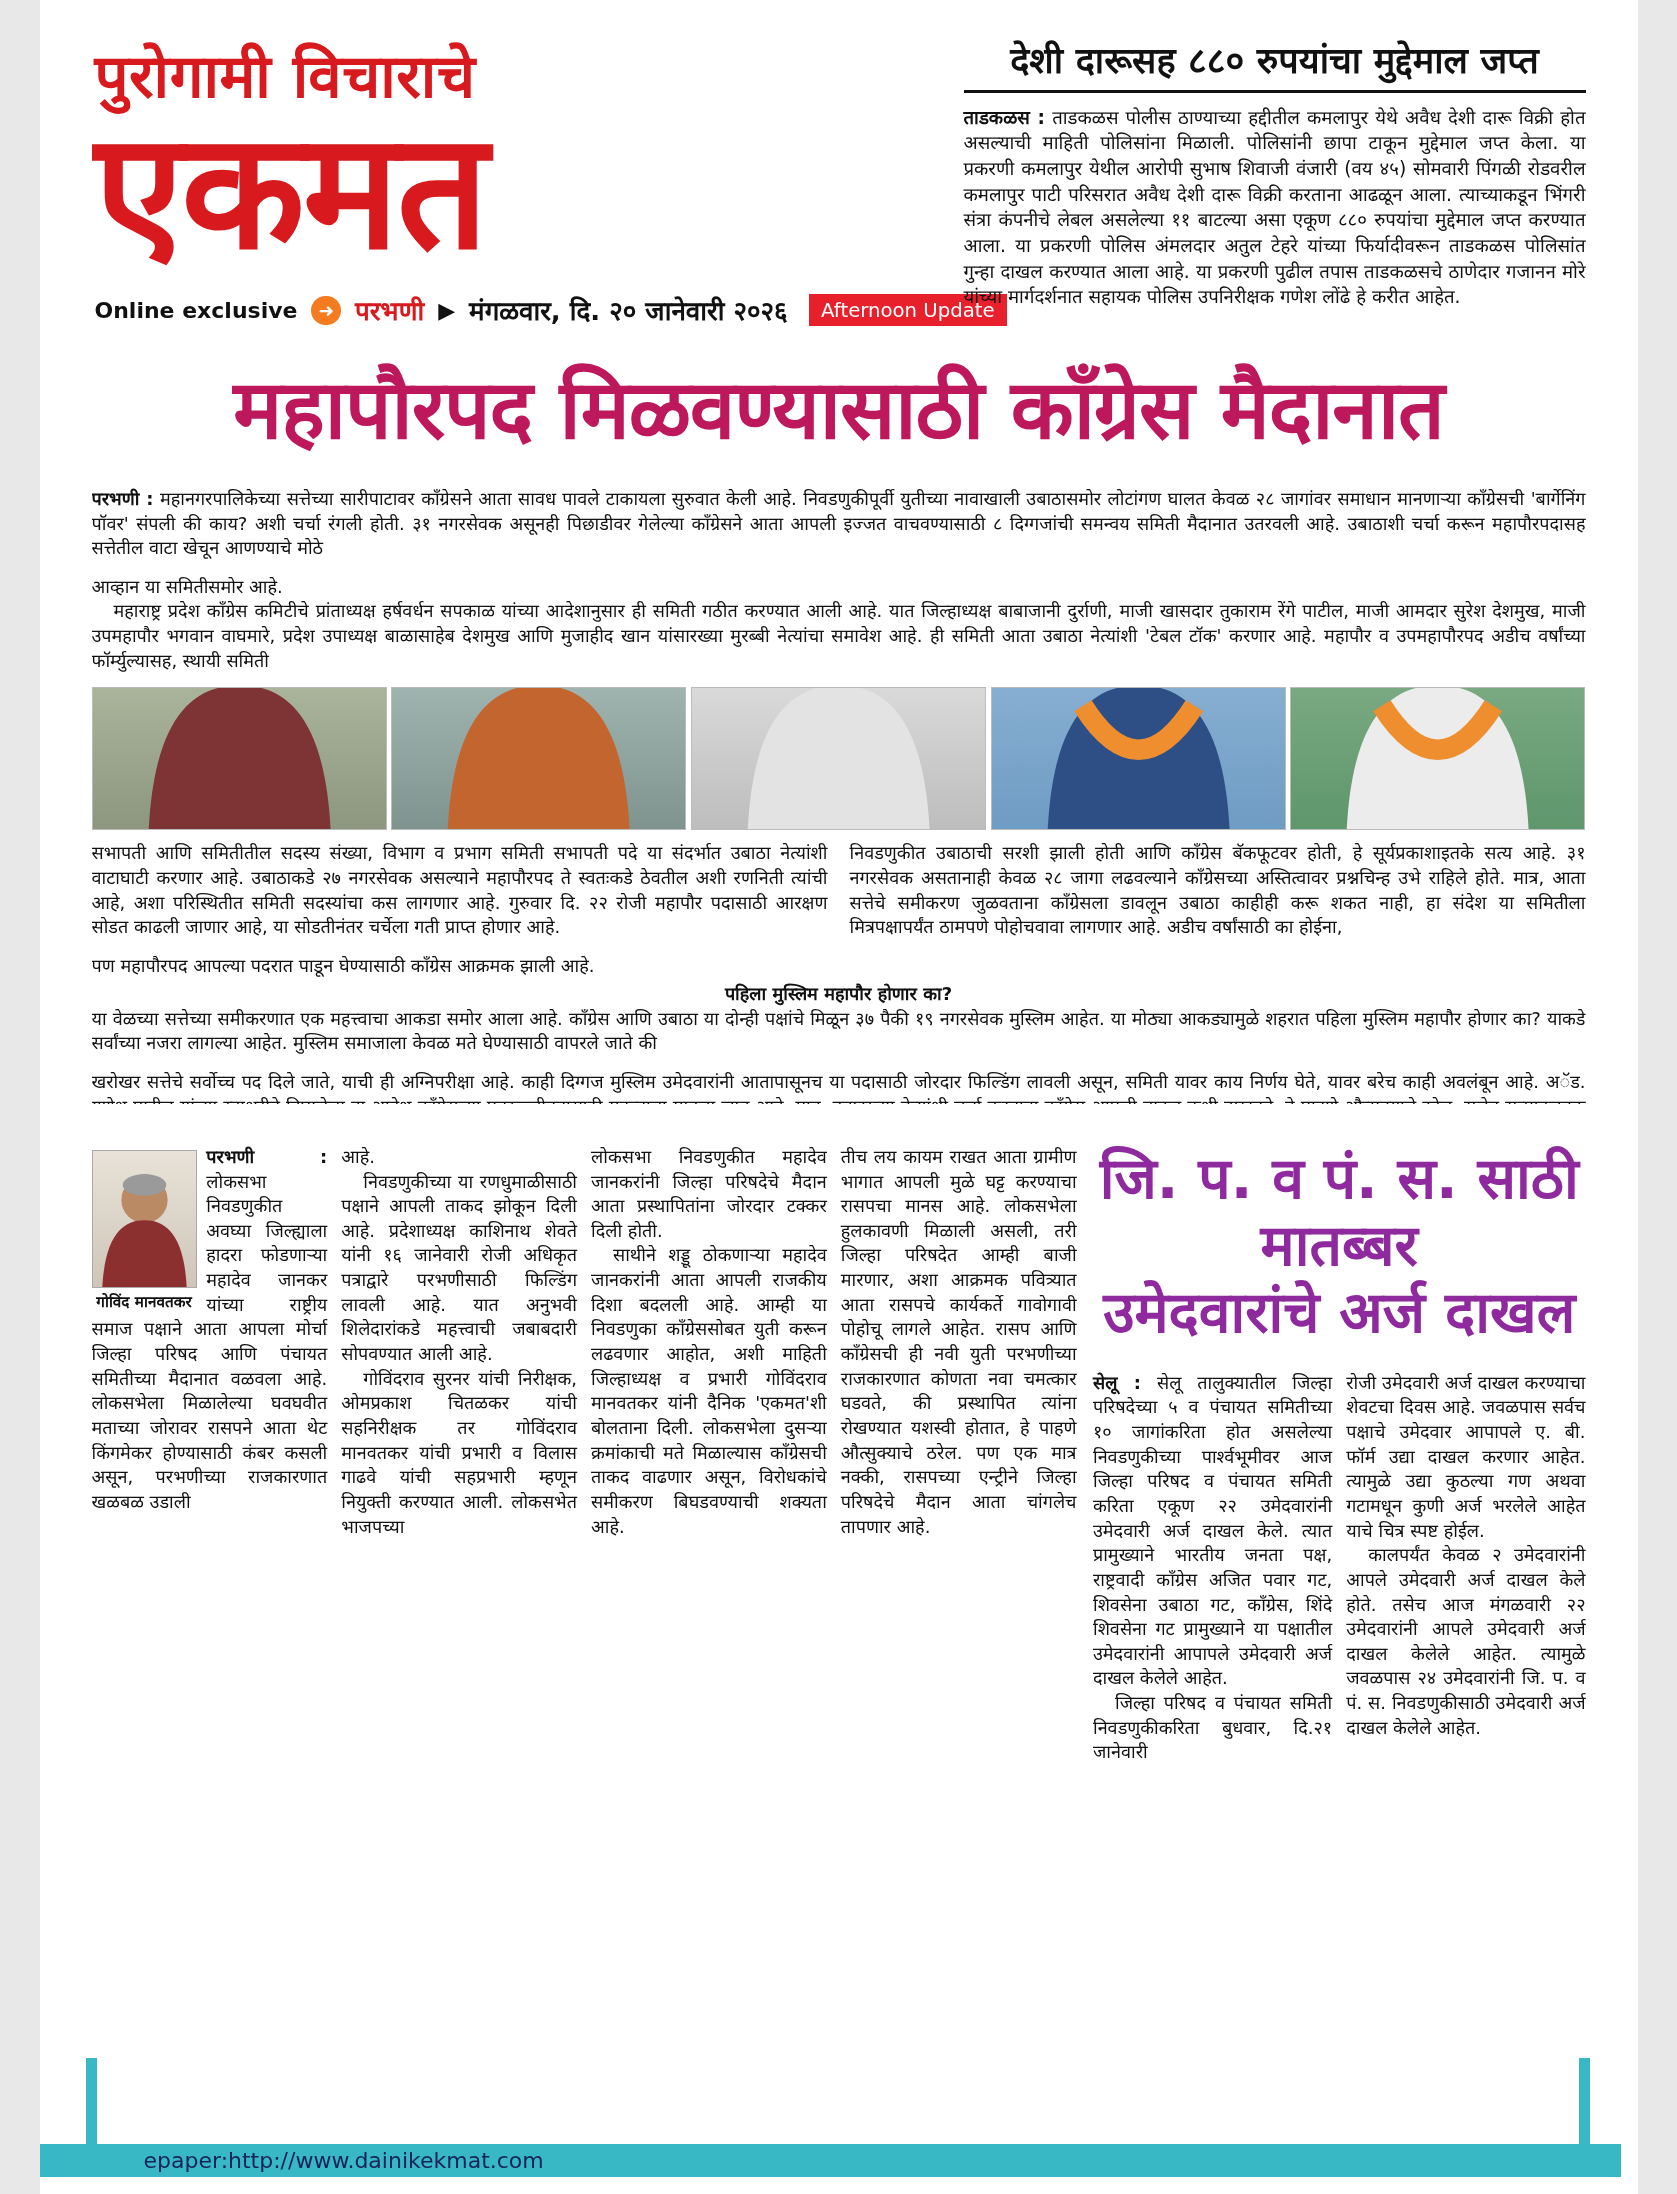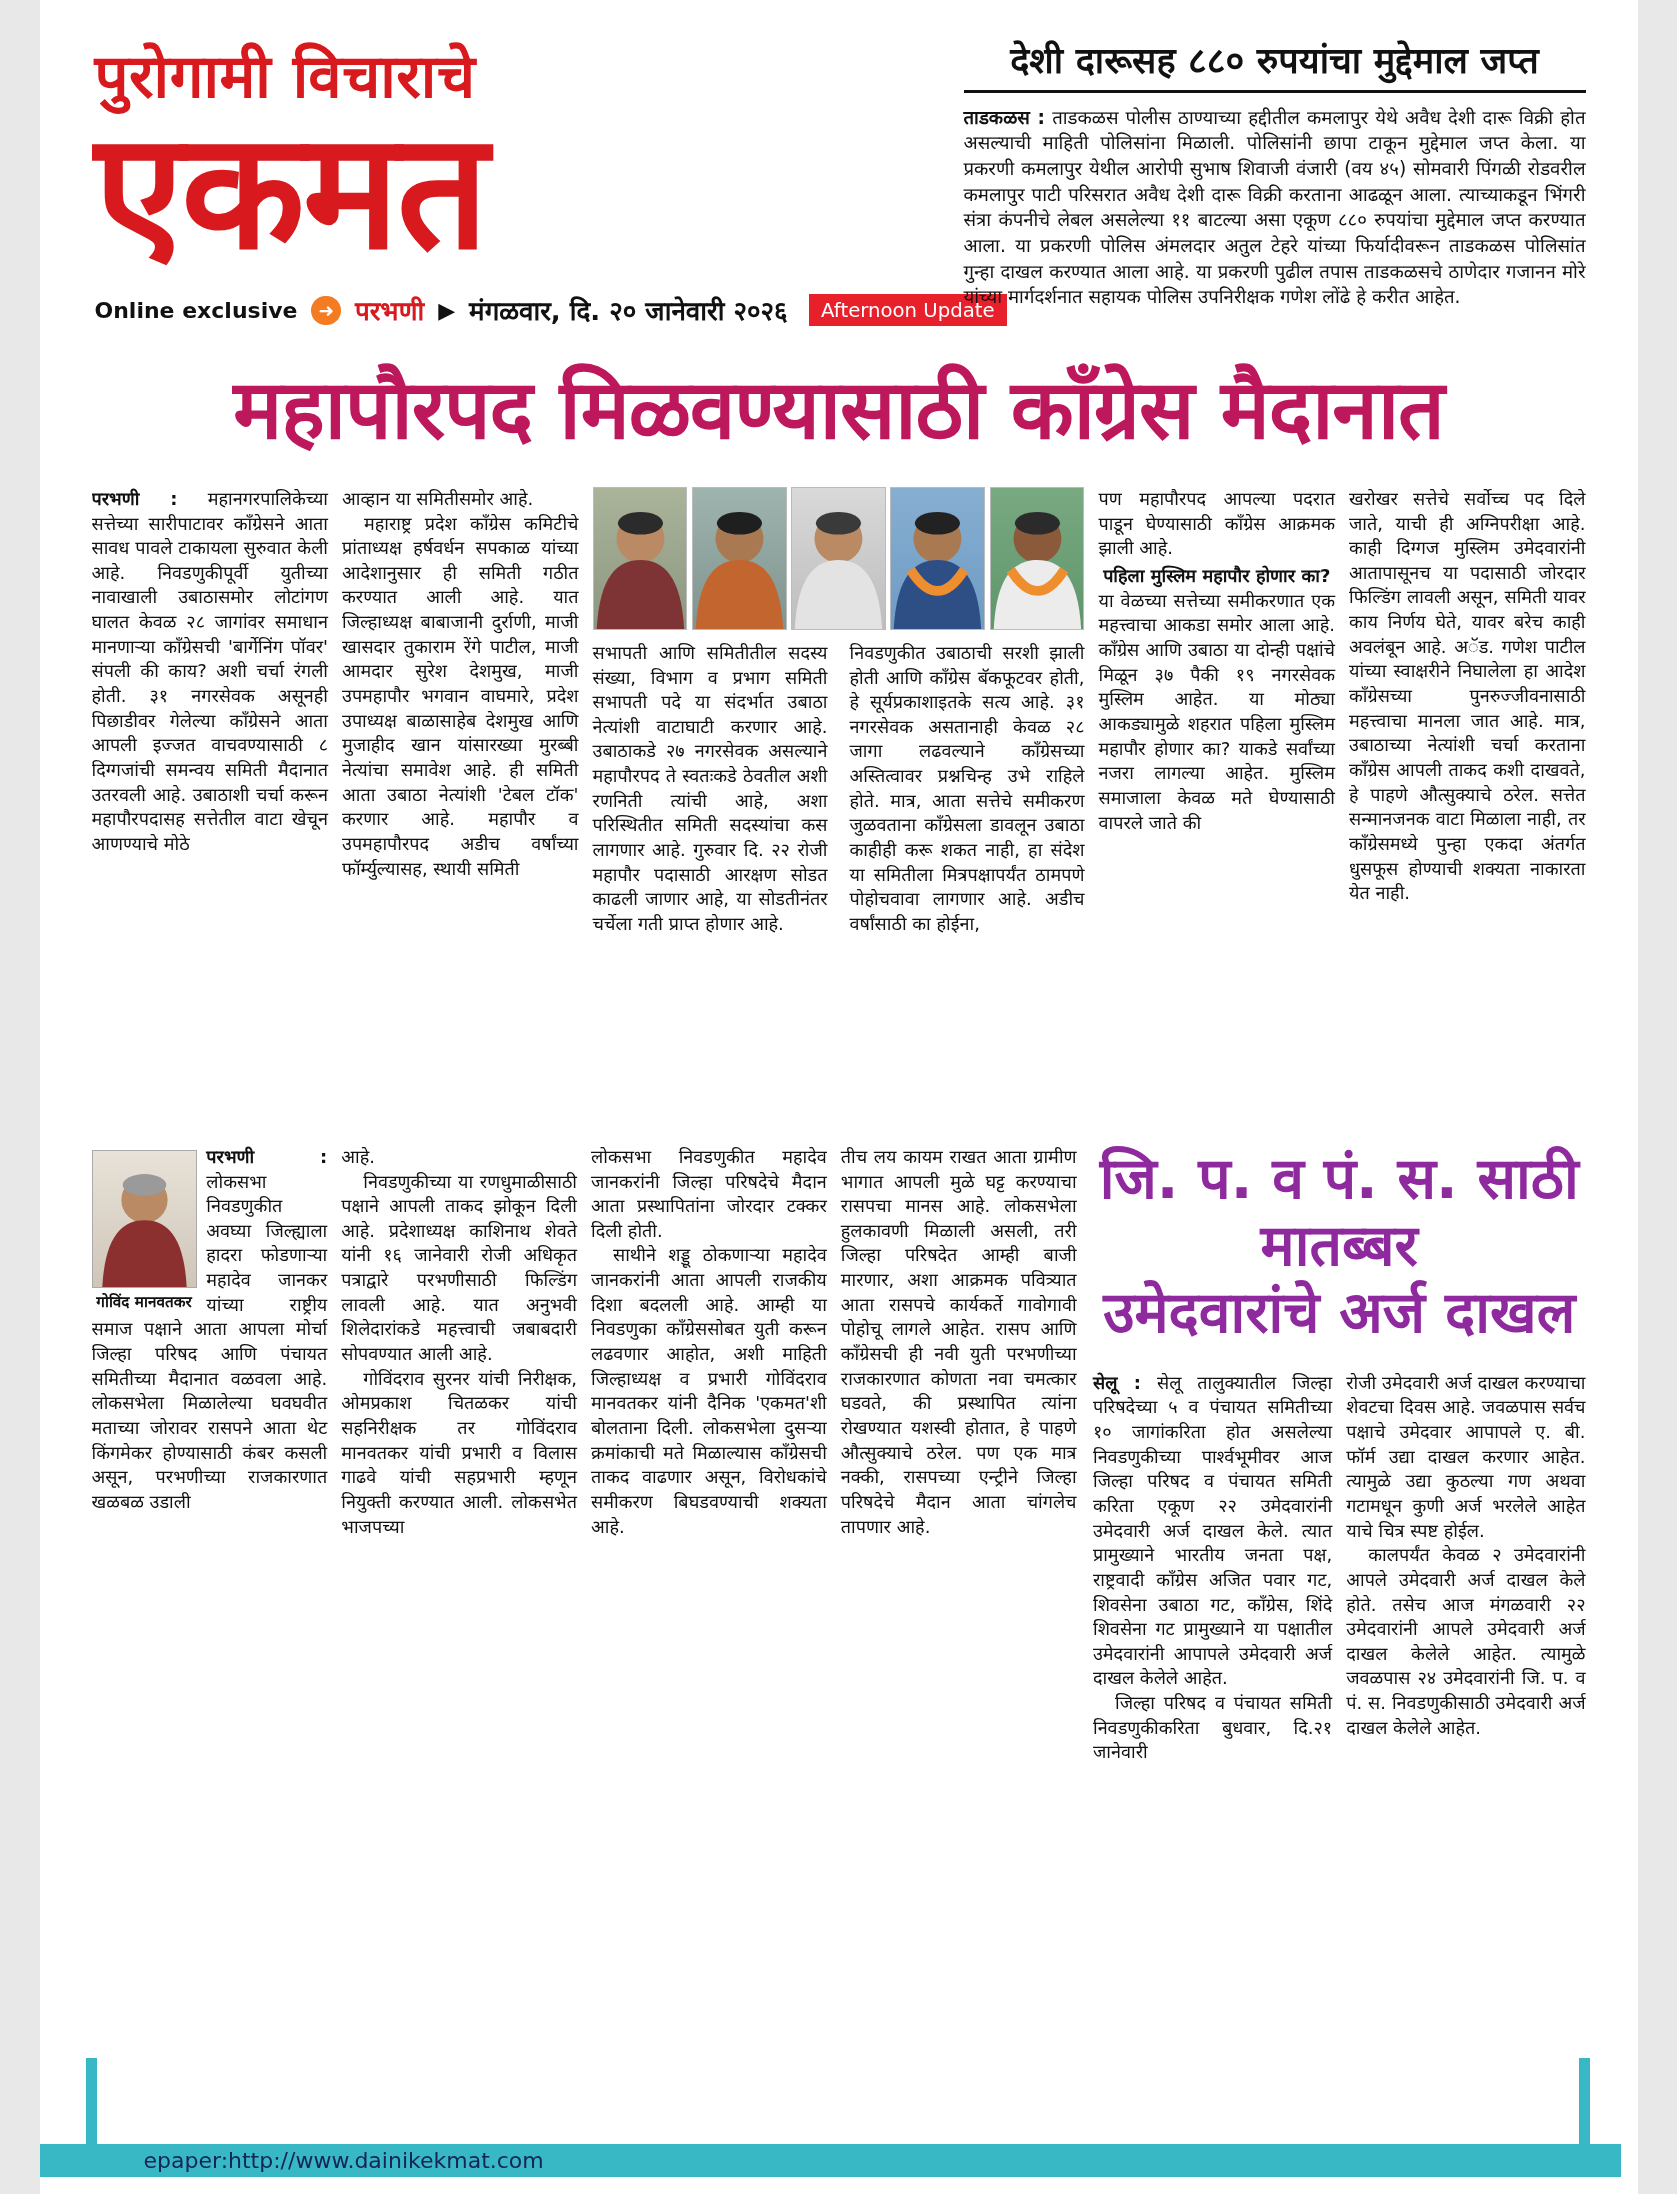--- a/index.html
+++ b/index.html
@@ -34,21 +34,21 @@
 
   
   .lead-headline{
     text-align:center; font-size:82px; font-weight:900; color:#be185d;
     line-height:1.08; margin:38px 44px 0; letter-spacing:-1.1px;
   }
   .lead-subheadline{
     text-align:center; color:#e11c22; font-size:58px; font-weight:700;
     line-height:1.1; margin:19.7px 52px 0;
   }
-  .lead-body{ display:flex; gap:14px; margin:32px 52px 0; height:617px; overflow:hidden; }
+  .lead-body{ display:flex; gap:14px; margin:32px 52px 0; height:617px; overflow:hidden;flex-direction:column; }
   .col{ flex:1; font-size:18px; line-height:1.37; text-align:justify; }
   .col p{ margin-bottom:0; }
   .col p + p{ text-indent:22px; }
   .mid-wrap{ flex:2.08; display:flex; flex-direction:column; }
   .photo-strip{ display:flex; gap:4.4px; height:143px; margin-bottom:11px; flex:none; }
   .photo{ flex:1; overflow:hidden; border:0.5px solid #bbb; }
   .photo svg{ width:100%; height:100%; display:block; }
   .mid-cols{ display:flex; gap:22px; flex:1; }
   .inline-subhead{ text-align:center; font-weight:800; text-indent:0 !important; margin:3.3px 0; }
 

